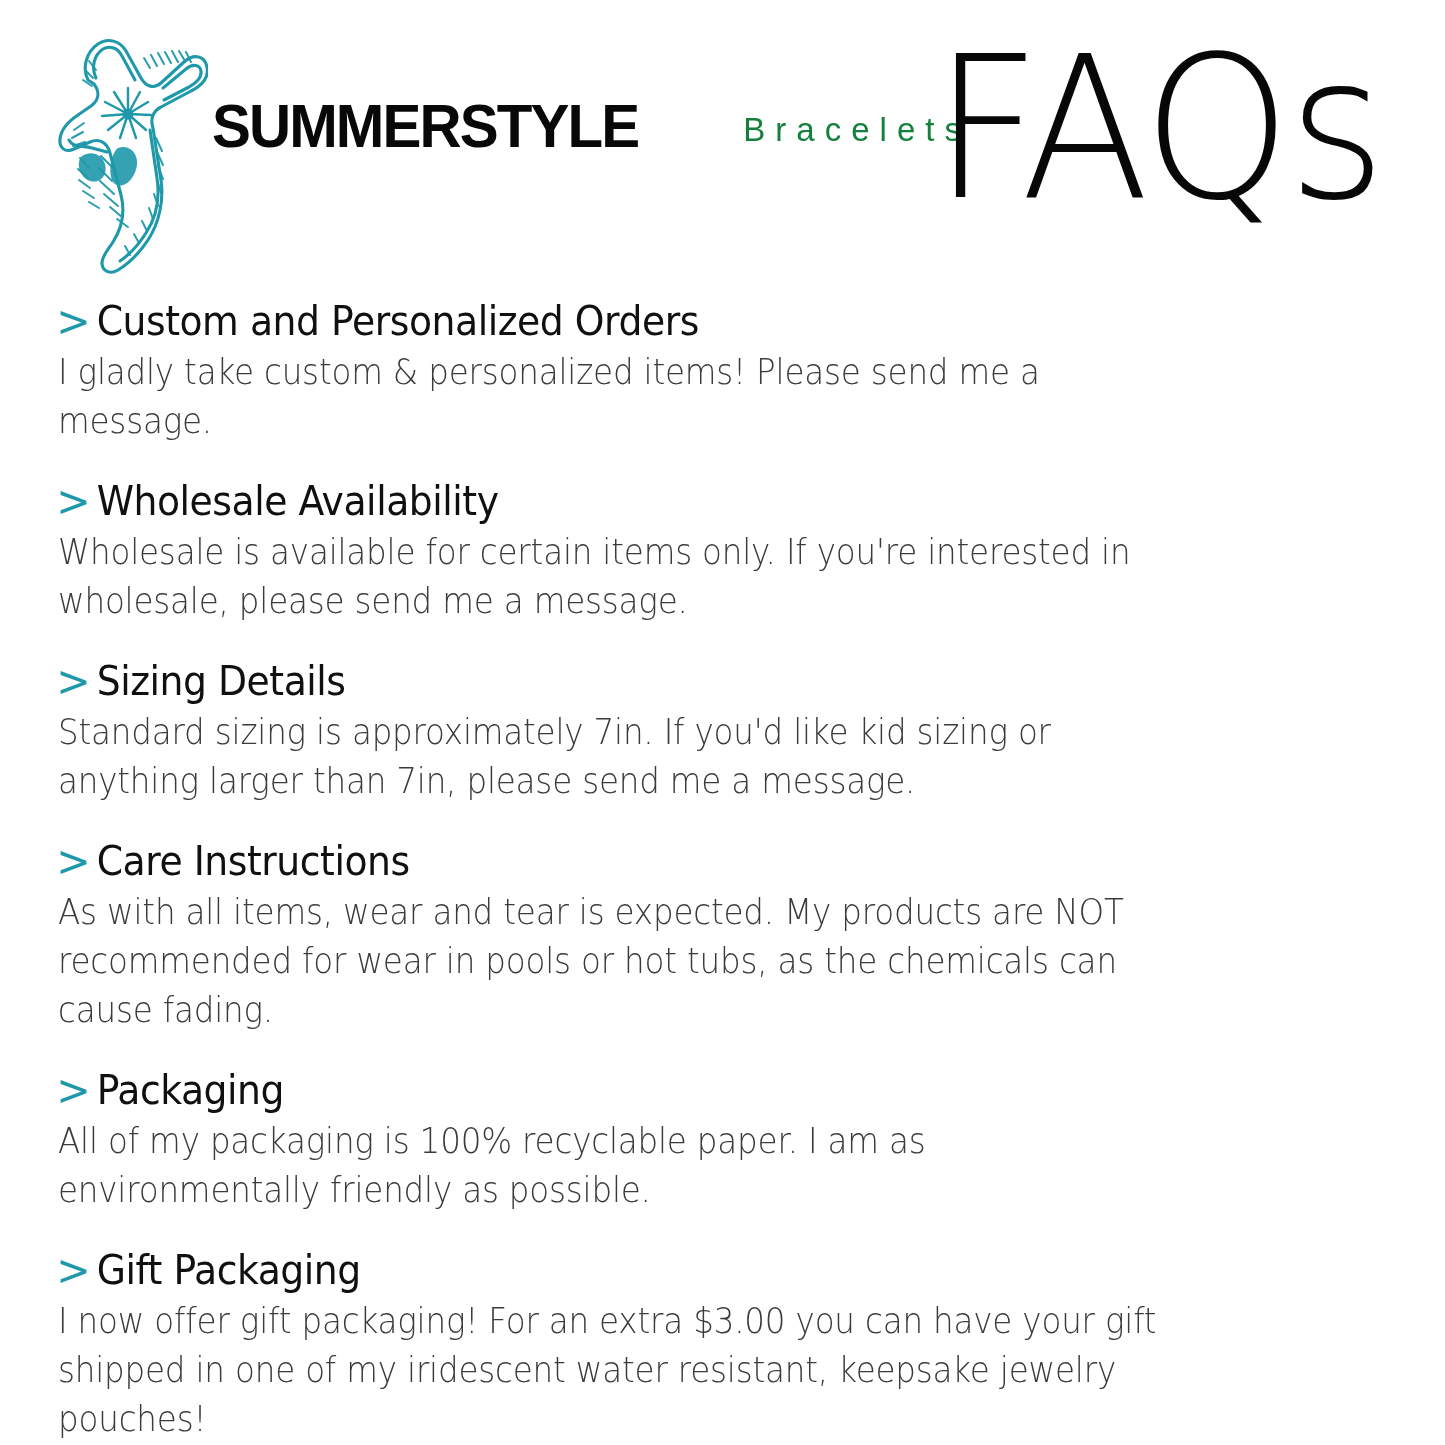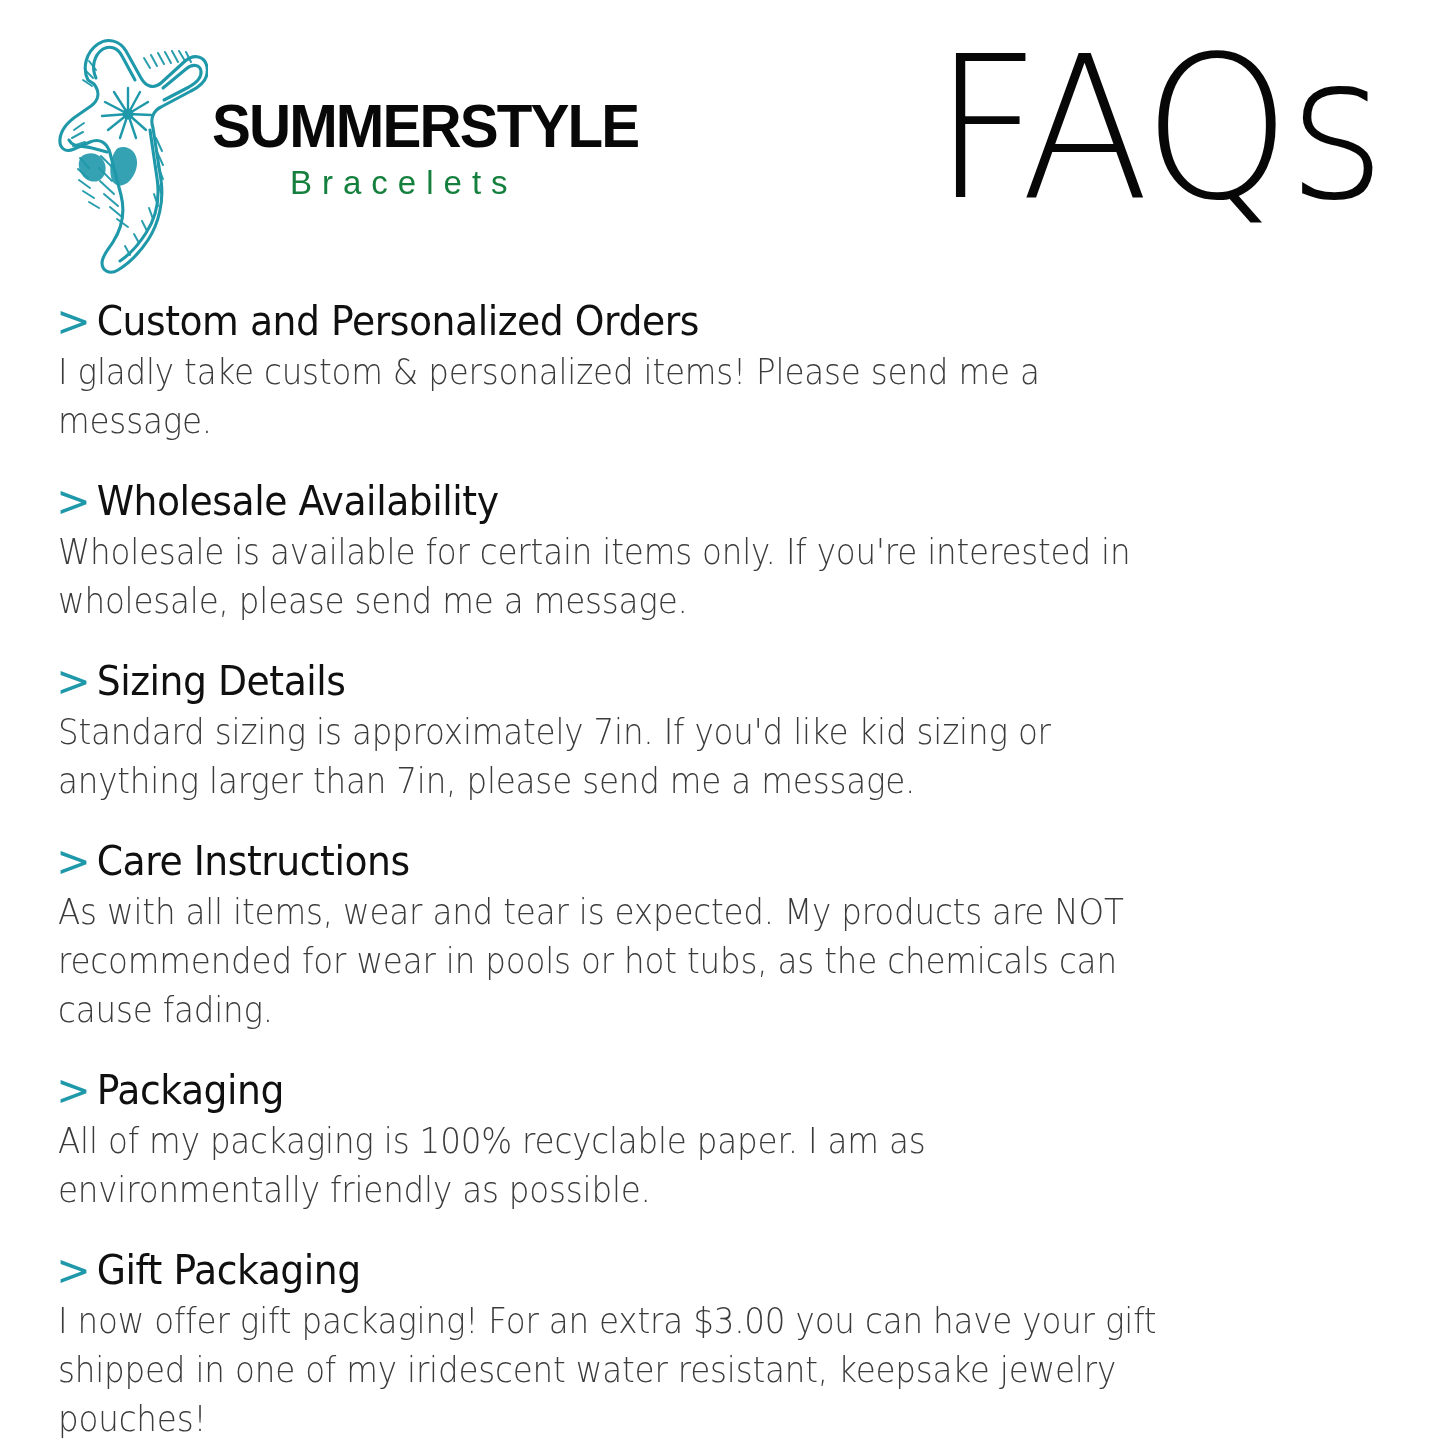--- a/index.html
+++ b/index.html
@@ -33,22 +33,22 @@
   .brand-mark {
     width: 150px;
     height: 258px;
     flex: 0 0 auto;
     display: block;
   }
   .brand-words {
     margin-left: 4px;
     margin-top: 78px;
     display: flex;
-    flex-direction: column;
-    align-items: flex-start;
+    flex-direction: row;
+    align-items: center;
   }
   .wordmark {
     font-family: "Liberation Sans Narrow", "Liberation Sans", sans-serif;
     font-weight: bold;
     font-size: 62px;
     line-height: 0.96;
     letter-spacing: -2px;
     color: #080808;
     white-space: nowrap;
     transform: scaleX(0.94);

